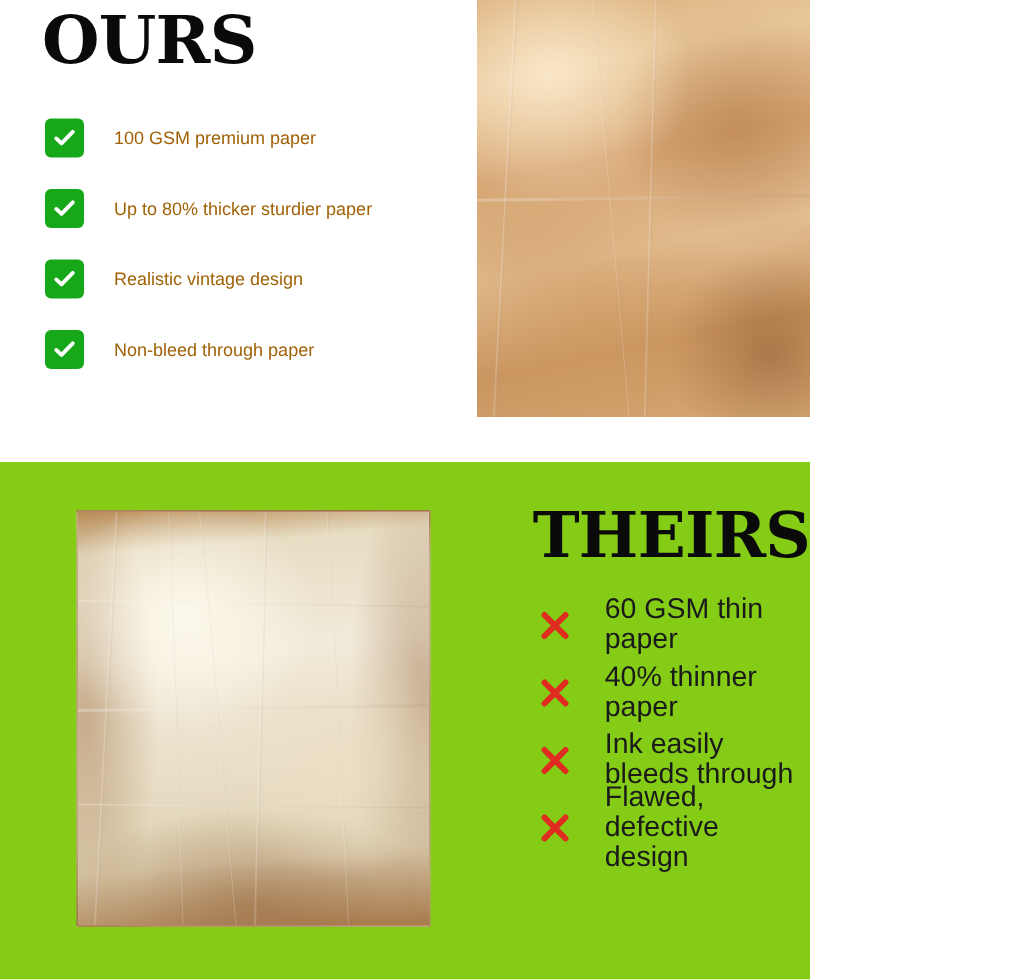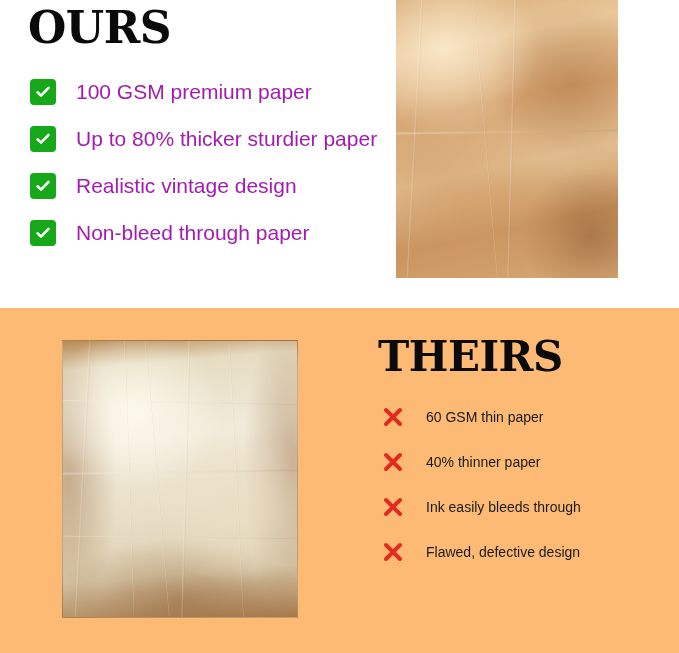--- a/index.html
+++ b/index.html
@@ -7,21 +7,21 @@
     padding: 0;
   }
   body {
     width: 679px;
     height: 653px;
     font-family: "Liberation Sans", sans-serif;
     background: #ffffff;
     overflow: hidden;
   }
   .comparison {
-    width: 679px;
+    width: 540px;
     height: 653px;
     display: flex;
     flex-direction: column;
   }
 
   
   .panel-ours {
     position: relative;
     height: 308px;
     background: #ffffff;
@@ -70,22 +70,22 @@
     width: 26px;
     height: 26px;
     border-radius: 4px;
     background: #17a81a;
     display: flex;
     align-items: center;
     justify-content: center;
   }
   .check-box svg { display: block; }
   .feature-text {
-    font-size: 21px;
-    color: #a21caf;
+    font-size: 12px;
+    color: #a16207;
     line-height: 20px;
   }
 
   .ours-right {
     flex: 1;
     display: flex;
     align-items: flex-start;
     justify-content: flex-start;
   }
   
@@ -129,21 +129,21 @@
   .c4 { left: 74%; top: 0;   width: 1px; height: 100%; transform: rotate(-3deg); }
   .c5 { left: 0;   top: 22%; width: 100%; height: 1px; transform: rotate(1deg); }
   .c6 { left: 0;   top: 47%; width: 100%; height: 2px; transform: rotate(-0.8deg); }
   .c7 { left: 0;   top: 71%; width: 100%; height: 1px; transform: rotate(0.6deg); }
   .c8 { left: 40%; top: 0;   width: 1px; height: 100%; transform: rotate(-5deg); }
 
   
   .panel-theirs {
     position: relative;
     height: 345px;
-    background: #fdba74;
+    background: #84cc16;
     display: flex;
     flex-direction: row;
     box-sizing: border-box;
   }
   .theirs-left {
     width: 360px;
     display: flex;
     align-items: flex-start;
     justify-content: center;
     padding-top: 32px;
@@ -162,21 +162,21 @@
   .list-theirs { margin-top: 12px; }
   .feature-item-theirs { height: 45px; }
   .x-mark {
     width: 26px;
     height: 26px;
     display: flex;
     align-items: center;
     justify-content: center;
   }
   .feature-text-theirs {
-    font-size: 14px;
+    font-size: 19px;
     color: #1a1a1a;
   }
 </style>
 </head>
 <body>
 
 <div class="comparison">
 
   <section class="panel-ours">
     <div class="ours-left">

